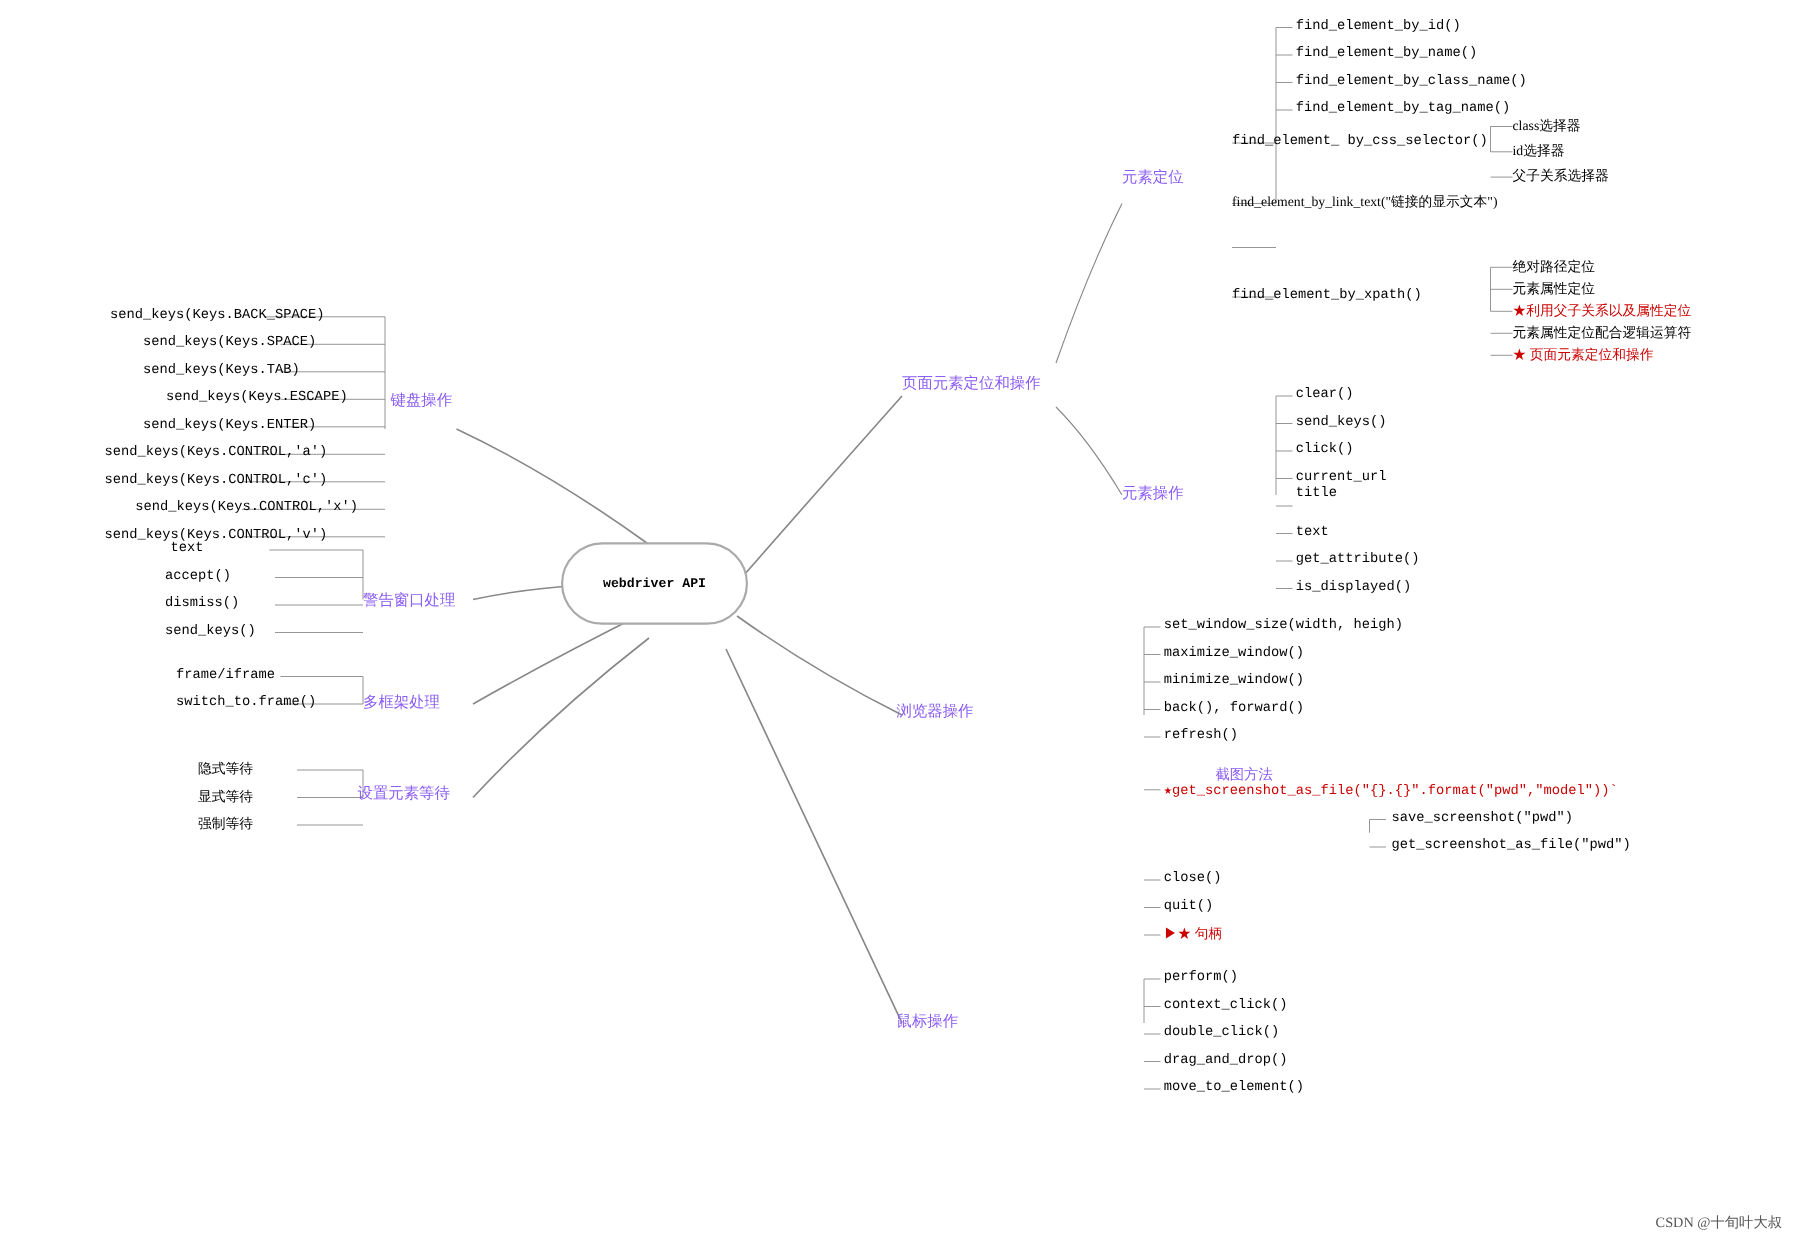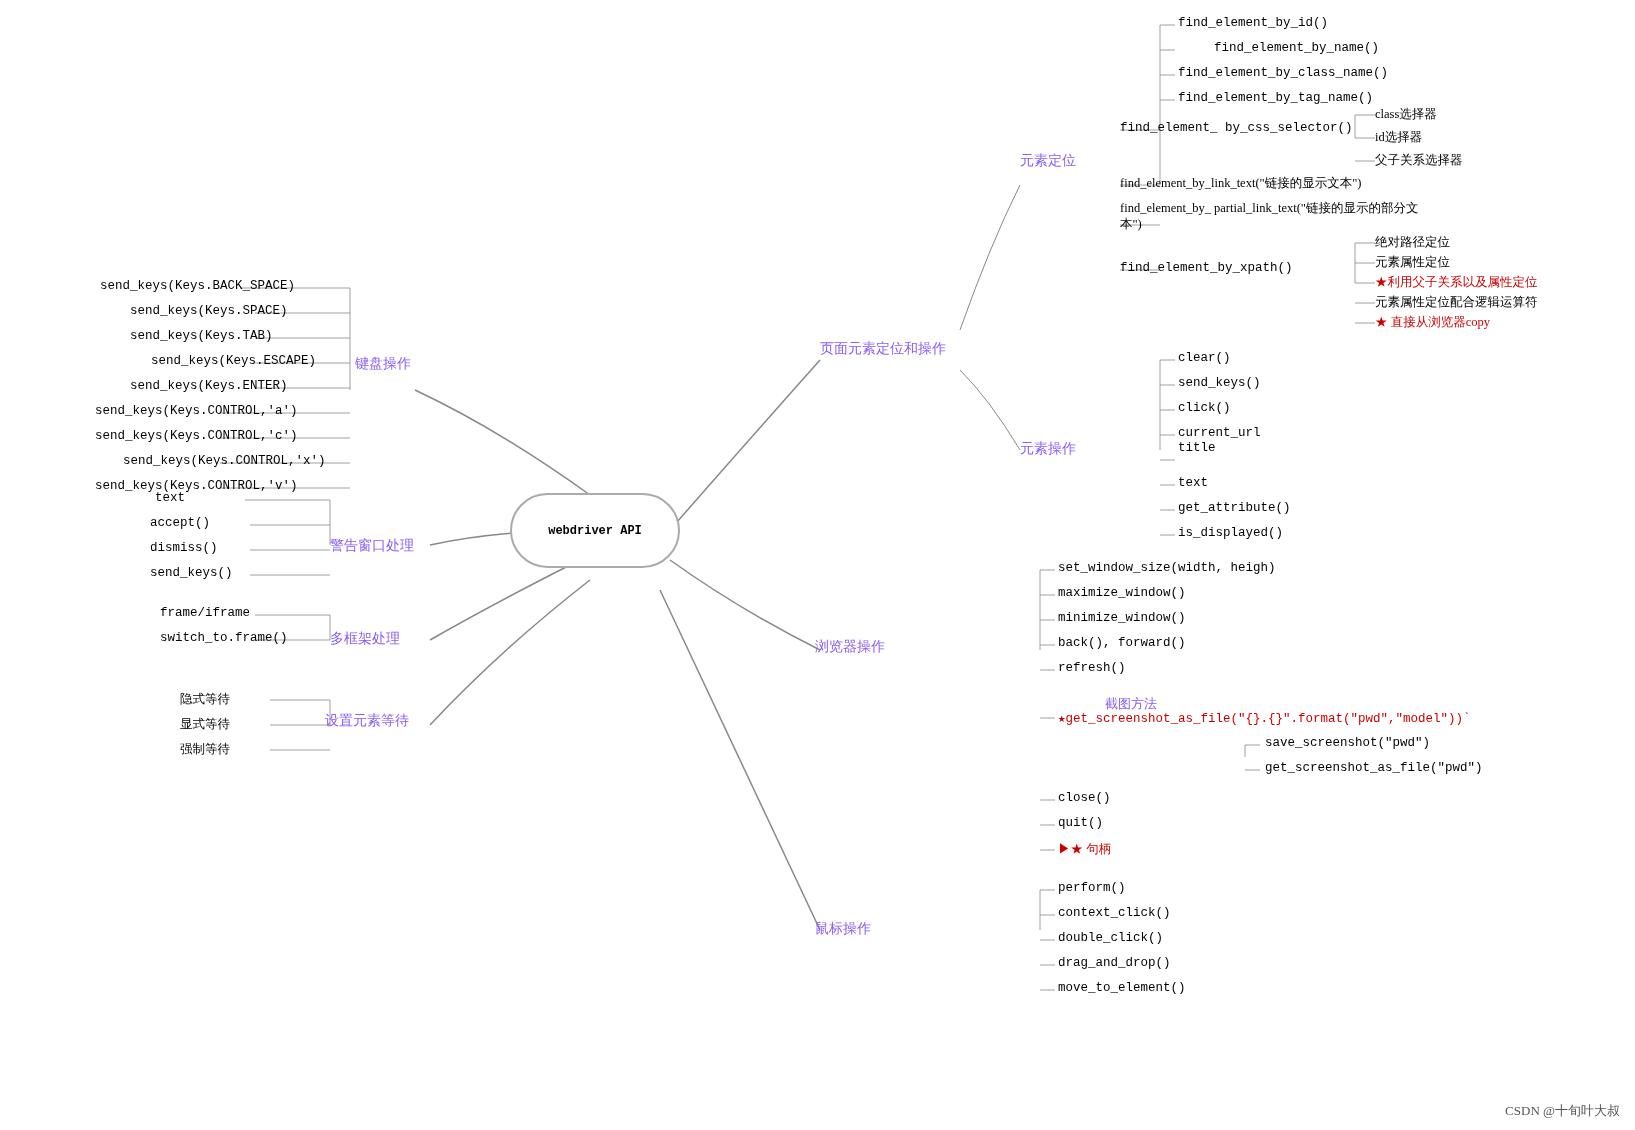--- a/index.html
+++ b/index.html
@@ -176,38 +176,37 @@
 
   <div class="node branch-label chinese-label" style="left: 820px; top: 340px;">
     <span>页面元素定位和操作</span>
   </div>
 
   <div class="node branch-label chinese-label" style="left: 1020px; top: 152px;">
     <span>元素定位</span>
   </div>
 
   <div class="node leaf-label" style="left:1178px; top:16px;"><span>find_element_by_id()</span></div>
-  <div class="node leaf-label" style="left:1178px; top:41px;margin-left:36px;"><span>find_element_by_name()</span></div>
+  <div class="node leaf-label" style="left:1178px; top:41px;"><span>find_element_by_name()</span></div>
   <div class="node leaf-label" style="left:1178px; top:66px;"><span>find_element_by_class_name()</span></div>
   <div class="node leaf-label" style="left:1178px; top:91px;"><span>find_element_by_tag_name()</span></div>
   <div class="node leaf-label" style="left:1120px; top:121px;"><span>find_element_ by_css_selector()</span></div>
 
   <div class="node leaf-label chinese-label" style="left:1375px; top:106px;"><span>class选择器</span></div>
   <div class="node leaf-label chinese-label" style="left:1375px; top:129px;"><span>id选择器</span></div>
   <div class="node leaf-label chinese-label" style="left:1375px; top:152px;"><span>父子关系选择器</span></div>
 
   <div class="node leaf-label chinese-label" style="left:1120px; top:175px;"><span>find_element_by_link_text("链接的显示文本")</span></div>
-  <div class="node leaf-label chinese-label" style="left:1120px; top:200px; max-width:300px; white-space:normal; line-height:1.3;"><span>find_element_by_ partial_link_text("链接的显示的部分文<br>本")</span></div>
   <div class="node leaf-label" style="left:1120px; top:261px;"><span>find_element_by_xpath()</span></div>
 
   <div class="node leaf-label chinese-label" style="left:1375px; top:234px;"><span>绝对路径定位</span></div>
   <div class="node leaf-label chinese-label" style="left:1375px; top:254px;"><span>元素属性定位</span></div>
   <div class="node leaf-label chinese-label red" style="left:1375px; top:274px; color:#cc0000;"><span>★利用父子关系以及属性定位</span></div>
   <div class="node leaf-label chinese-label" style="left:1375px; top:294px;"><span>元素属性定位配合逻辑运算符</span></div>
-  <div class="node leaf-label chinese-label red" style="left:1375px; top:314px; color:#cc0000;"><span>★ 直接从浏览器copy</span></div>
+  <div class="node leaf-label chinese-label red" style="left:1375px; top:314px; color:#cc0000;"><span>★ 页面元素定位和操作</span></div>
 
   <div class="node branch-label chinese-label" style="left: 1020px; top: 440px;">
     <span>元素操作</span>
   </div>
 
   <div class="node leaf-label" style="left:1178px; top:351px;"><span>clear()</span></div>
   <div class="node leaf-label" style="left:1178px; top:376px;"><span>send_keys()</span></div>
   <div class="node leaf-label" style="left:1178px; top:401px;"><span>click()</span></div>
   <div class="node leaf-label" style="left:1178px; top:426px;"><span>current_url</span></div>
   <div class="node leaf-label" style="left:1178px; top:441px;"><span>title</span></div>

